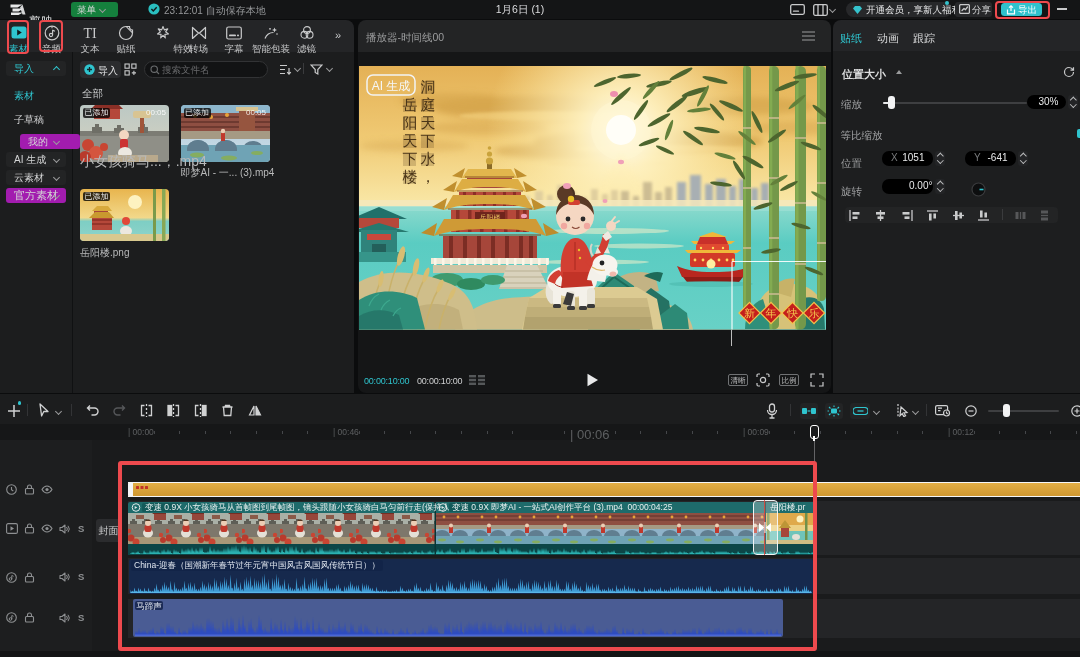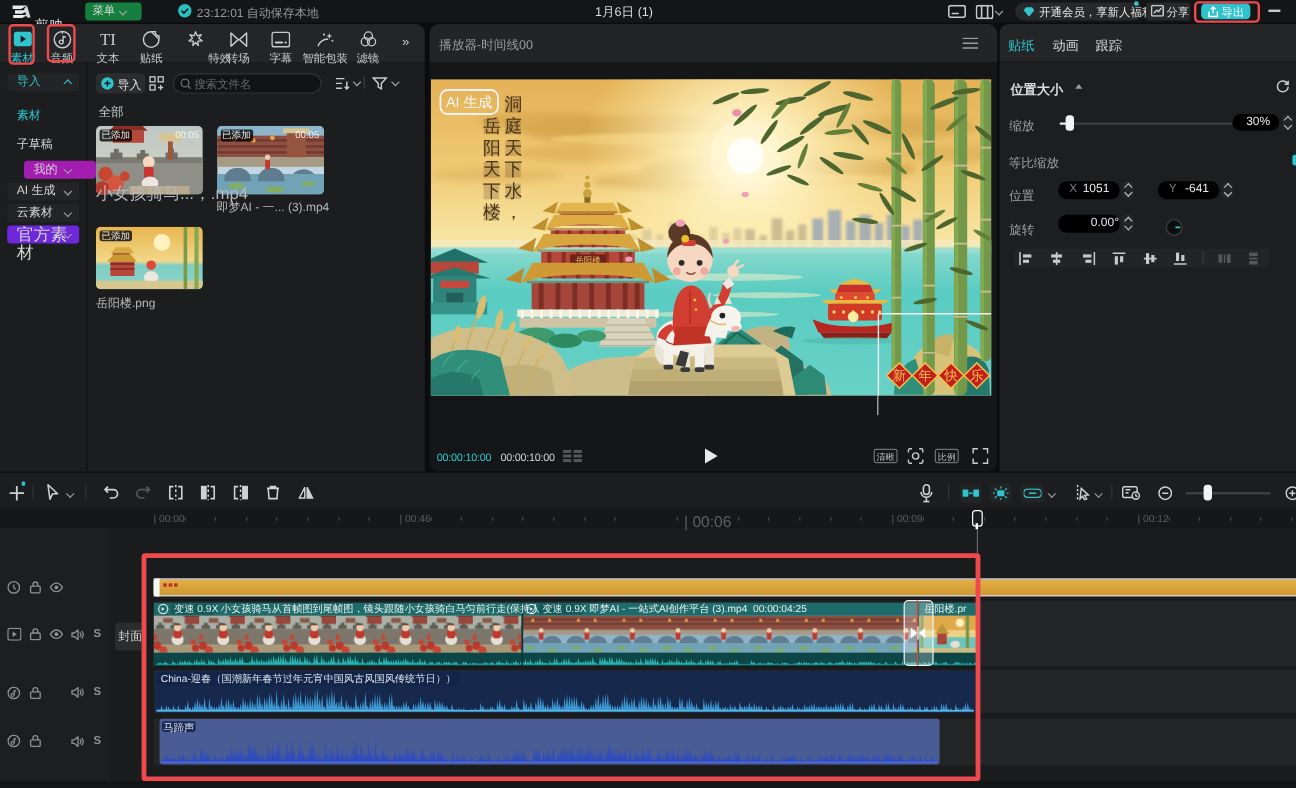--- a/index.html
+++ b/index.html
@@ -112,21 +112,21 @@
 <div class="a" style="left:6px;top:61px;width:60px;height:15px;background:#232425;border-radius:3px;font-size:10px;color:#2fc4ce;line-height:15px;padding-left:8px;box-sizing:border-box">导入</div>
 <i class="cu" style="left:54px;top:67px;border-color:#2fc4ce"></i>
 <div class="a" style="left:14px;top:89px;font-size:10px;color:#2fc4ce">素材</div>
 <div class="a" style="left:14px;top:113px;font-size:10px;color:#d4d5d6">子草稿</div>
 <div class="a" style="left:20px;top:134px;width:60px;height:15px;background:#a21caf;border-radius:3px;font-size:10px;color:#d4d5d6;line-height:15px;padding-left:8px;box-sizing:border-box">我的</div>
 <i class="cd" style="left:54px;top:139px;border-color:#9a9b9c"></i>
 <div class="a" style="left:6px;top:152px;width:60px;height:15px;background:#232425;border-radius:3px;font-size:10px;color:#d4d5d6;line-height:15px;padding-left:8px;box-sizing:border-box">AI 生成</div>
 <i class="cd" style="left:54px;top:157px;border-color:#9a9b9c"></i>
 <div class="a" style="left:6px;top:170px;width:60px;height:15px;background:#232425;border-radius:3px;font-size:10px;color:#d4d5d6;line-height:15px;padding-left:8px;box-sizing:border-box">云素材</div>
 <i class="cd" style="left:54px;top:175px;border-color:#9a9b9c"></i>
-<div class="a" style="left:6px;top:188px;width:60px;height:15px;background:#6d28d9;border-radius:3px;font-size:14px;color:#d4d5d6;line-height:15px;padding-left:8px;box-sizing:border-box">官方素材</div>
+<div class="a" style="left:6px;top:188px;width:60px;height:15px;background:#a21caf;border-radius:3px;font-size:11px;color:#d4d5d6;line-height:15px;padding-left:8px;box-sizing:border-box">官方素材</div>
 <i class="cd" style="left:54px;top:193px;border-color:#9a9b9c"></i>
 
 <div class="a" style="left:80px;top:60.5px;width:41px;height:17px;background:#2b2c2e;border-radius:4px"></div>
 <svg class="a" style="left:84px;top:63.5px" width="11" height="11" viewBox="0 0 11 11">
     <circle cx="5.5" cy="5.5" r="5.2" fill="#2fc4ce"></circle>
     <path d="M5.5 3v5M3 5.5h5" stroke="#15262a" stroke-width="1.3"></path>
   </svg>
 <div class="a" style="left:98px;top:64px;font-size:10px;color:#e2e3e4">导入</div>
 <svg class="a" style="left:124px;top:62.5px" width="13" height="13" viewBox="0 0 13 13">
     <g fill="none" stroke="#c9cacb" stroke-width="1.1">

